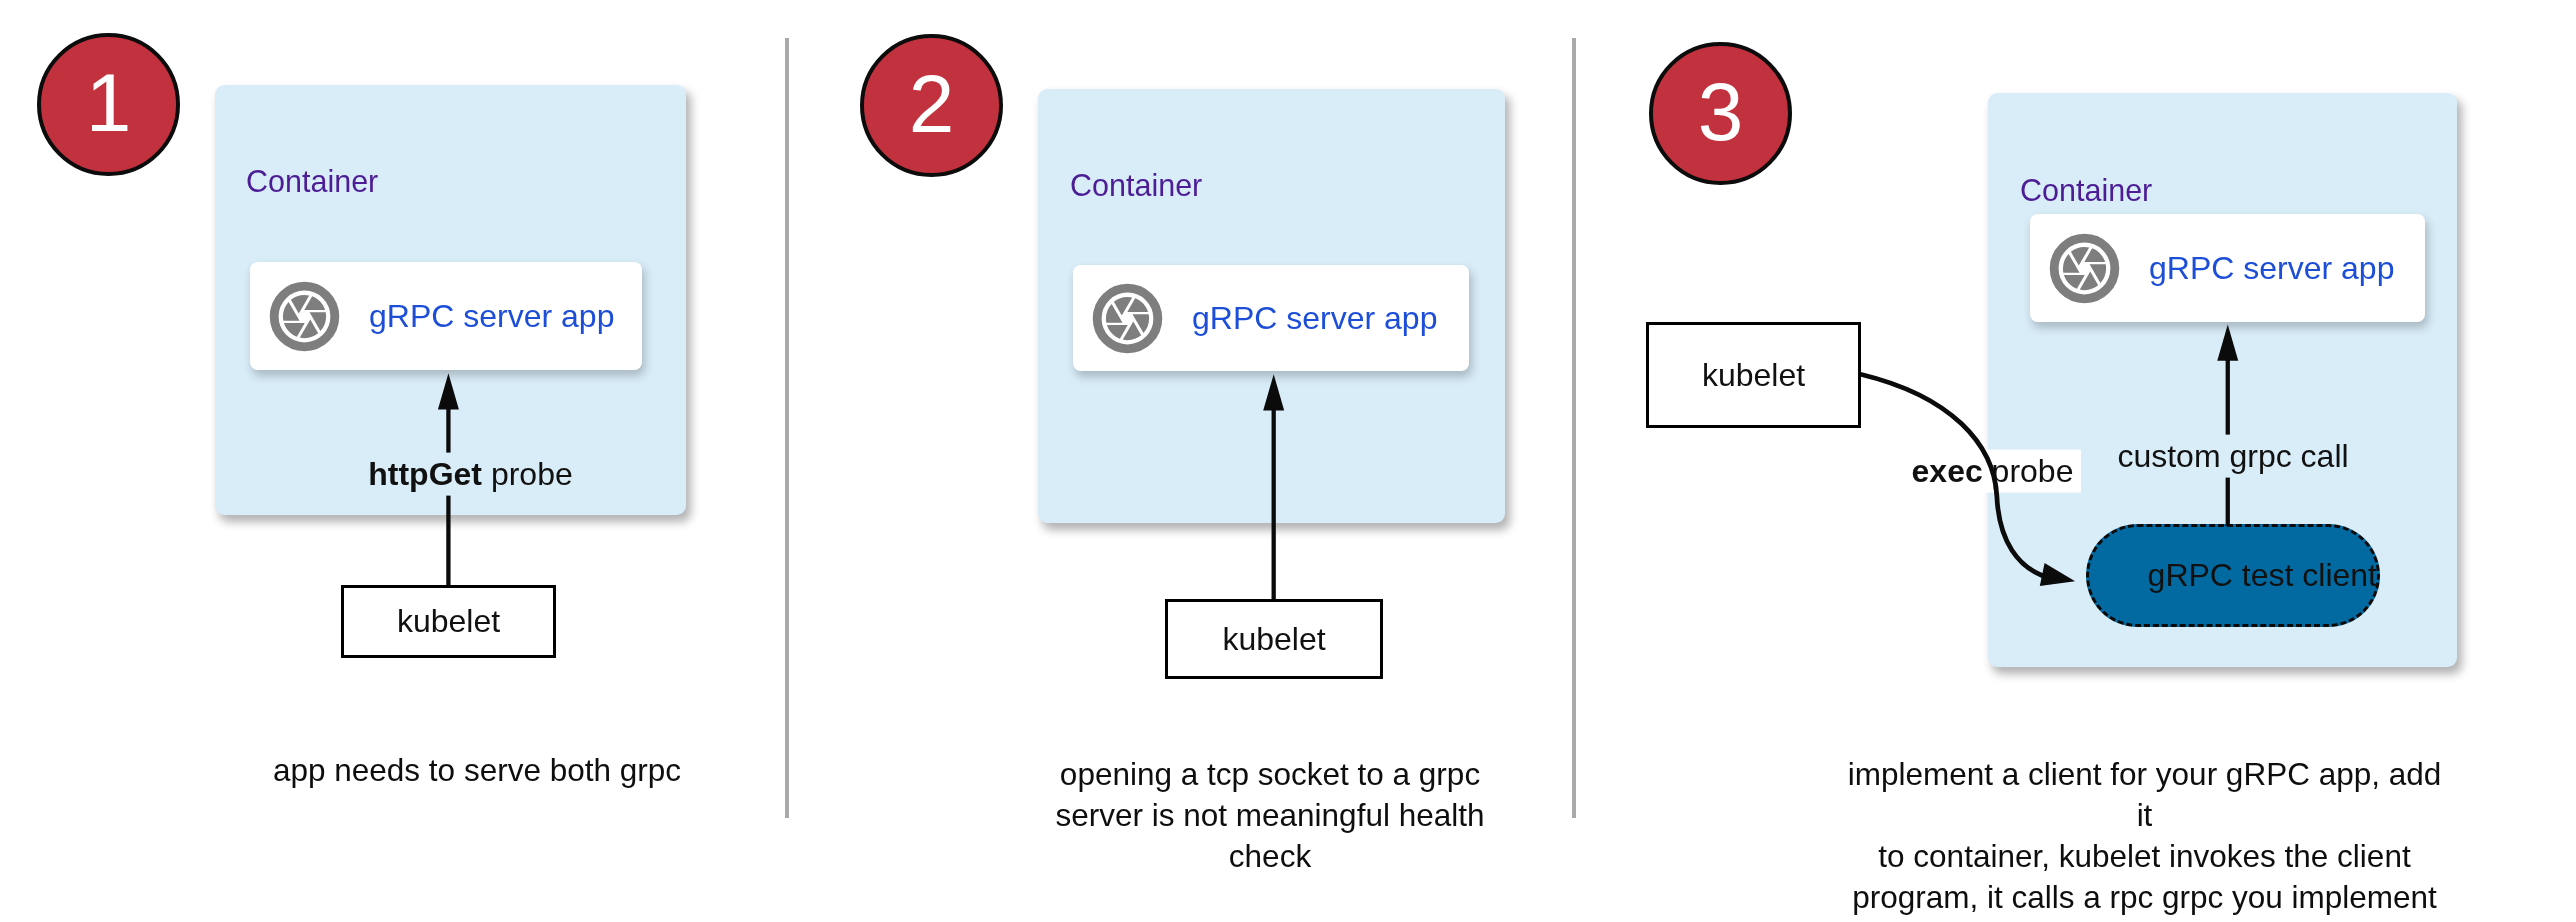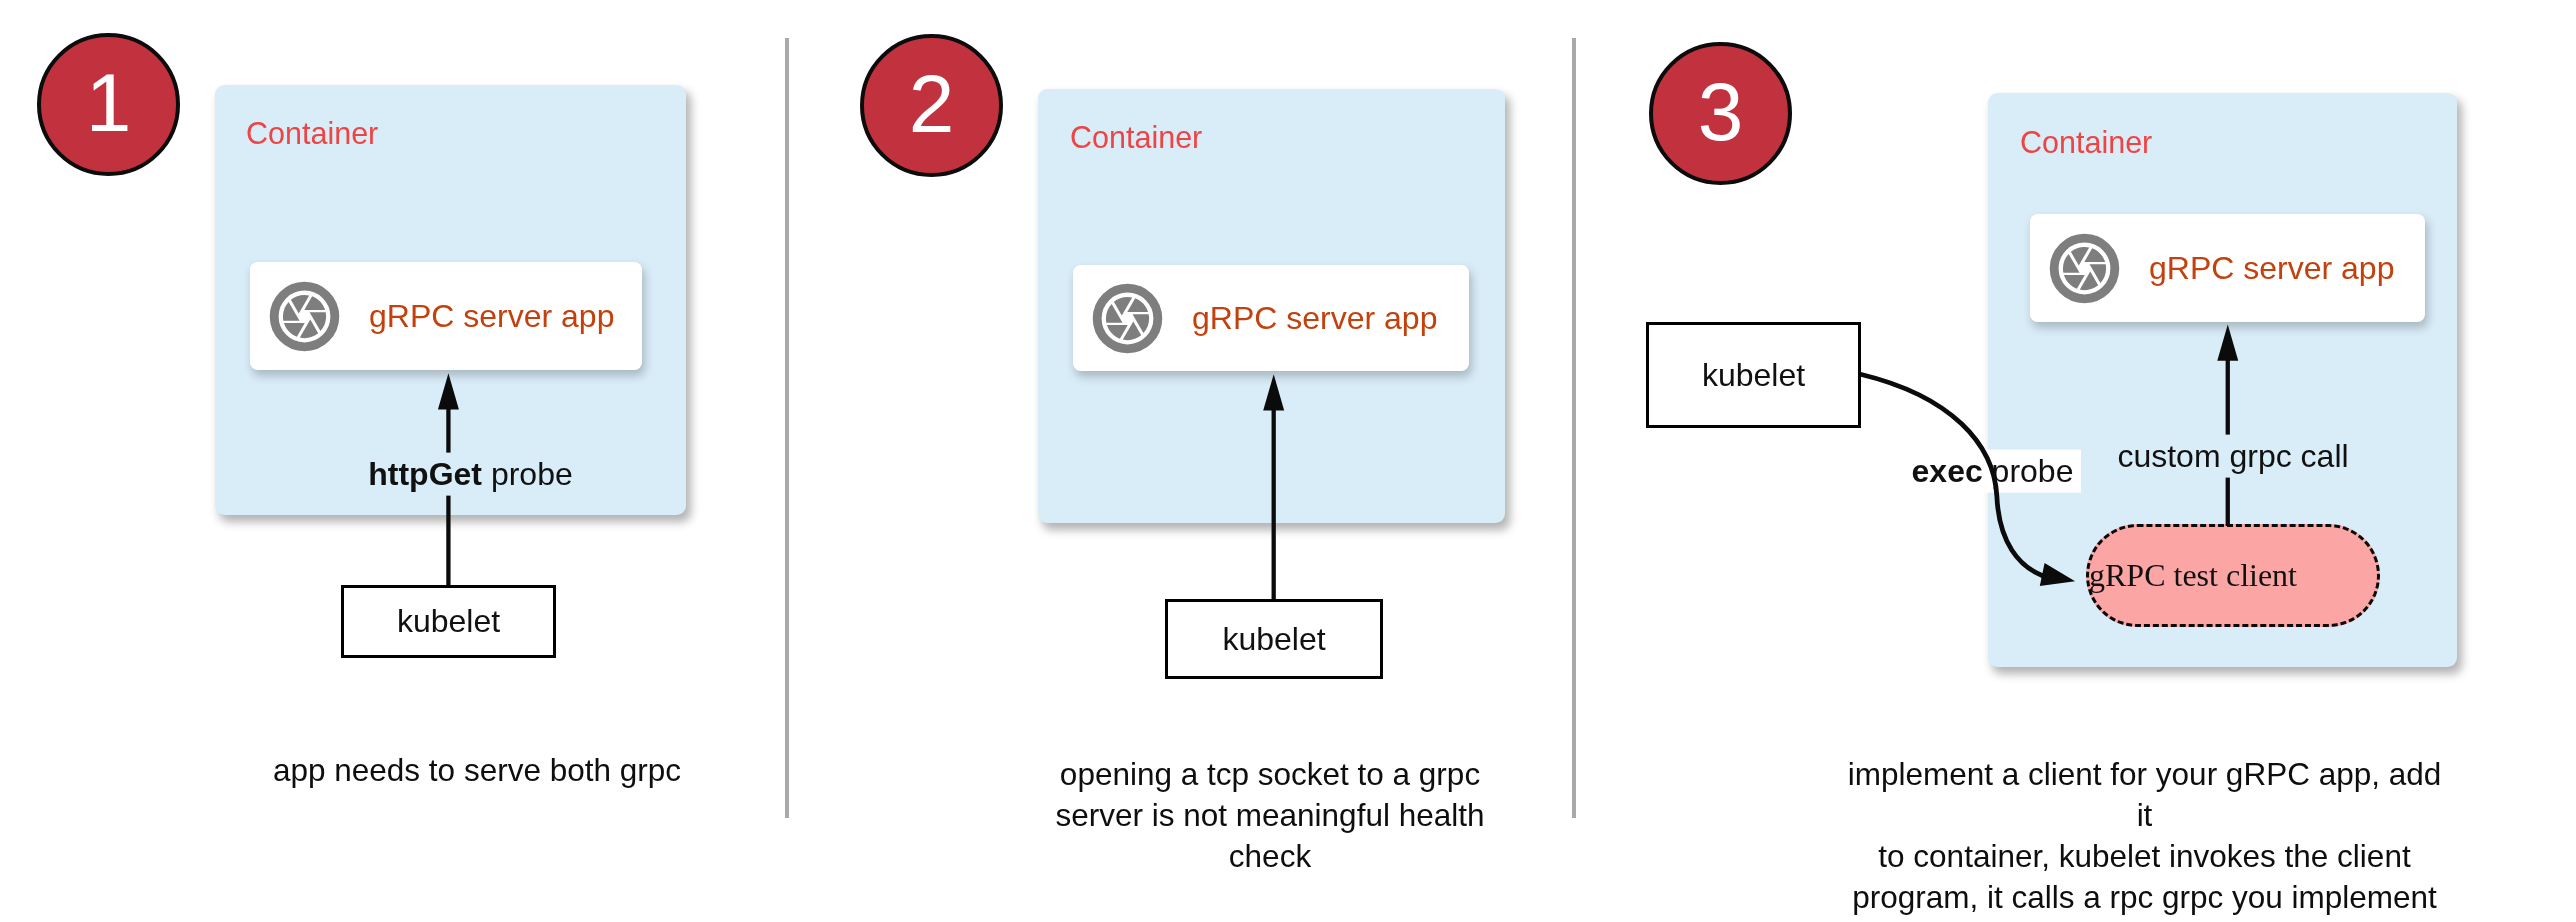--- a/index.html
+++ b/index.html
@@ -8,41 +8,41 @@
   .abs{position:absolute;}
 
   
   .numcircle{width:143px;height:143px;border-radius:50%;background:#c2323e;border:4.8px solid #0c0c0c;
              box-sizing:border-box;display:flex;align-items:center;justify-content:center;z-index:5;}
   .numcircle span{color:#fff;font-size:82px;line-height:1;margin-top:-3.8px;}
 
   
   .container-box{background:#d9edf9;border-radius:9.5px;z-index:1;
                  box-shadow:4.8px 6.7px 9.5px rgba(0,0,0,0.30);}
-  .container-label{font-size:30.5px;color:#ef4444;z-index:2;}
+  .container-label{font-size:30.5px;color:#4c1d95;z-index:2;margin-top:48px;}
 
   
   .appbox{background:#fff;border-radius:7.6px;z-index:2;display:flex;align-items:center;
           box-shadow:2.9px 5.7px 9.5px rgba(0,0,0,0.22);padding-left:19px;box-sizing:border-box;gap:29px;}
-  .appbox .applabel{font-size:32px;color:#c2410c;}
+  .appbox .applabel{font-size:32px;color:#1d4ed8;}
   .apericon{width:71px;height:71px;flex:0 0 71px;}
 
   
   .kubelet{background:#fff;border:3.8px solid #000;box-sizing:border-box;z-index:4;
            display:flex;align-items:center;justify-content:center;font-size:32px;}
 
   
   .linelabel{font-size:32px;white-space:nowrap;transform:translate(-50%,-50%);padding:2.9px 7.6px;}
   .linelabel .b{font-weight:700;margin-left:45px;}
   .bluebg{background:#d9edf9;z-index:4;}
   .whitebg{background:#fff;z-index:2;}
 
   
-  .stadium{background:#fca5a5;border:3.8px dashed #0b0b0b;border-radius:57px;box-sizing:border-box;z-index:2;
-           display:flex;align-items:center;justify-content:flex-start;font-size:32px;font-family:Liberation Serif, serif;}
+  .stadium{background:#0369a1;border:3.8px dashed #0b0b0b;border-radius:57px;box-sizing:border-box;z-index:2;
+           display:flex;align-items:center;justify-content:flex-end;font-size:32px;}
 
   
   .caption{font-size:31.5px;line-height:41px;text-align:center;z-index:5;color:#0e0e0e;}
 
   
   .divider{width:3.8px;background:#a9a9a9;z-index:0;}
 
   svg.arrows{position:absolute;left:0;top:0;z-index:3;pointer-events:none;}
 </style>
 </head>

